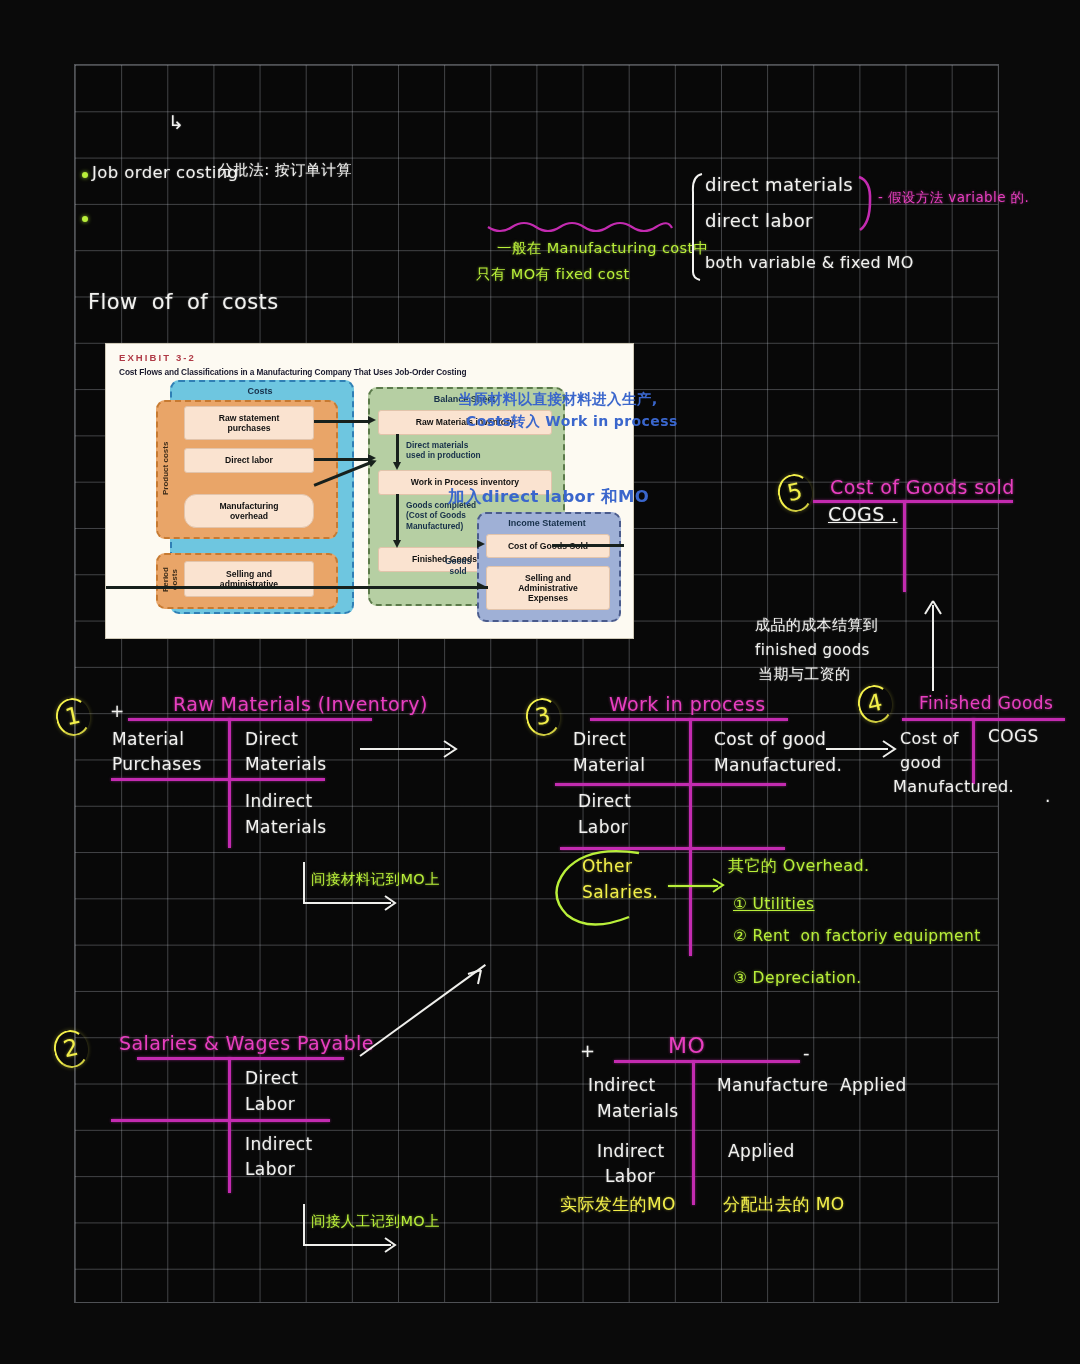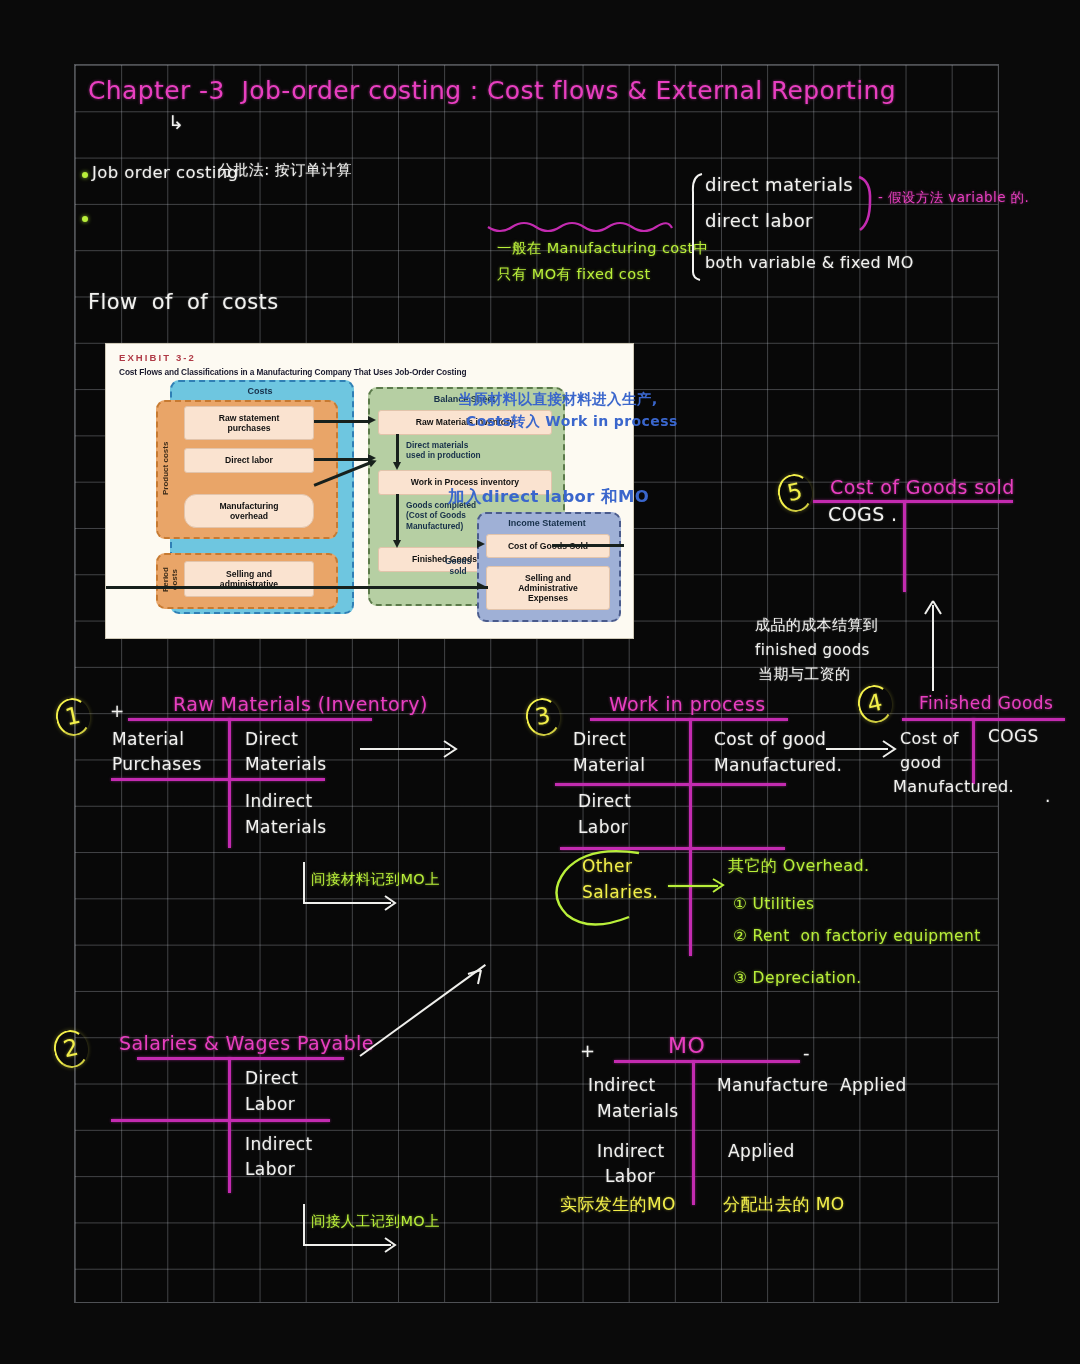--- a/index.html
+++ b/index.html
@@ -65,35 +65,34 @@
 
   .tip-r{border-top:4.5px solid transparent;border-bottom:4.5px solid transparent;border-left:8px solid #17201c;}
   .tip-d{border-left:4.5px solid transparent;border-right:4.5px solid transparent;border-top:8px solid #17201c;}
 </style>
 </head>
 <body>
 
 <div id="page">
   <div id="grid"></div>
 
-  <div class="hw pink" style="left:88px;top:78px;font-size:25px;">Chapter -3  Job-order costing : Cost flows &amp; External Reporting</div>
   <div class="hw white" style="left:168px;top:113px;font-size:19px;">↳</div>
 
   <div class="bullet" style="left:82px;top:172px;"></div>
   <div class="hw white" style="left:92px;top:164px;font-size:16.5px;">Job order costing</div>
   <div class="hw white" style="left:218px;top:163px;font-size:15px;">分批法: 按订单计算</div>
 
   <div class="bullet" style="left:82px;top:216px;"></div>
 
   <svg style="position:absolute;left:486px;top:221px;" width="190" height="16">
     <path d="M2,6 Q14,14 26,6 T50,6 T74,6 T98,6 T122,6 T146,6 T170,6 T186,7" fill="none" stroke="#c32bb0" stroke-width="2.2"></path>
   </svg>
 
   <div class="hw green" style="left:497px;top:241px;font-size:14.5px;">一般在 Manufacturing cost中</div>
-  <div class="hw green" style="left:497px;top:267px;font-size:14.5px;">只有 MO有 fixed cost</div>
+  <div class="hw green" style="left:476px;top:267px;font-size:14.5px;">只有 MO有 fixed cost</div>
 
   <svg style="position:absolute;left:688px;top:172px;" width="20" height="110">
     <path d="M14,2 Q4,4 5,20 L5,100 Q5,106 12,108" fill="none" stroke="#f2f2f0" stroke-width="2"></path>
   </svg>
   <div class="hw white" style="left:705px;top:176px;font-size:18px;">direct materials</div>
   <div class="hw white" style="left:705px;top:212px;font-size:18px;">direct labor</div>
   <div class="hw white" style="left:705px;top:255px;font-size:16px;">both variable &amp; fixed MO</div>
 
   <svg style="position:absolute;left:855px;top:175px;" width="22" height="58">
     <path d="M4,2 Q16,6 15,26 Q15,48 5,55" fill="none" stroke="#c32bb0" stroke-width="2.6"></path>
@@ -166,21 +165,21 @@
   </div>
 
   <div class="hw blue" style="left:458px;top:392px;font-size:14.5px;font-weight:bold;">当原材料以直接材料进入生产,</div>
   <div class="hw blue" style="left:466px;top:414px;font-size:14px;font-weight:bold;">Costs转入 Work in process</div>
   <div class="hw blue" style="left:448px;top:488px;font-size:16.5px;font-weight:bold;">加入direct labor 和MO</div>
 
   <div class="circnum" style="left:778px;top:474px;">5</div>
   <div class="hw pink" style="left:830px;top:478px;font-size:19px;">Cost of Goods sold</div>
   <div class="magline" style="left:813px;top:500px;width:200px;height:2.5px;"></div>
   <div class="magline" style="left:903px;top:500px;width:2.5px;height:92px;"></div>
-  <div class="hw white" style="left:828px;top:505px;font-size:19px;">COGS .</div>
+  <div class="hw white" style="left:828px;top:505px;font-size:19px;text-decoration:underline;">COGS .</div>
 
   <div class="whline" style="left:932px;top:605px;width:2px;height:86px;"></div>
   <svg style="position:absolute;left:923px;top:600px;" width="20" height="16">
     <path d="M10,1 L2,14 M10,1 L18,14" fill="none" stroke="#efefec" stroke-width="2"></path>
   </svg>
 
   <div class="hw white" style="left:755px;top:618px;font-size:15px;">成品的成本结算到</div>
   <div class="hw white" style="left:755px;top:643px;font-size:15px;">finished goods</div>
   <div class="hw white" style="left:758px;top:667px;font-size:15px;">当期与工资的</div>
 
@@ -227,21 +226,21 @@
   <svg style="position:absolute;left:551px;top:847px;" width="108" height="82">
     <path d="M88,6 Q36,-2 14,24 Q-4,48 16,68 Q38,86 78,70" fill="none" stroke="#b9ef3a" stroke-width="2.4"></path>
   </svg>
 
   <div class="grnline" style="left:668px;top:885px;width:50px;height:2px;"></div>
   <svg style="position:absolute;left:712px;top:878px;" width="14" height="16">
     <path d="M1,1 L11,7 L1,14" fill="none" stroke="#b9ef3a" stroke-width="2"></path>
   </svg>
 
   <div class="hw green" style="left:728px;top:858px;font-size:16px;">其它的 Overhead.</div>
-  <div class="hw green" style="left:733px;top:896px;font-size:15.5px;">① Utilities</div>
+  <div class="hw green" style="left:733px;top:896px;font-size:15.5px;text-decoration:underline;">① Utilities</div>
   <div class="hw green" style="left:733px;top:928px;font-size:15.5px;">② Rent  on factoriy equipment</div>
   <div class="hw green" style="left:733px;top:970px;font-size:15.5px;text-align:center;">③ Depreciation.</div>
 
   <div class="circnum" style="left:858px;top:685px;">4</div>
   <div class="hw pink" style="left:919px;top:695px;font-size:17px;">Finished Goods</div>
   <div class="magline" style="left:902px;top:718px;width:163px;height:2.5px;"></div>
   <div class="magline" style="left:972px;top:718px;width:2.5px;height:66px;"></div>
   <div class="hw white" style="left:900px;top:731px;font-size:16px;">Cost of</div>
   <div class="hw white" style="left:900px;top:755px;font-size:16px;">good</div>
   <div class="hw white" style="left:893px;top:779px;font-size:16px;">Manufactured.</div>

